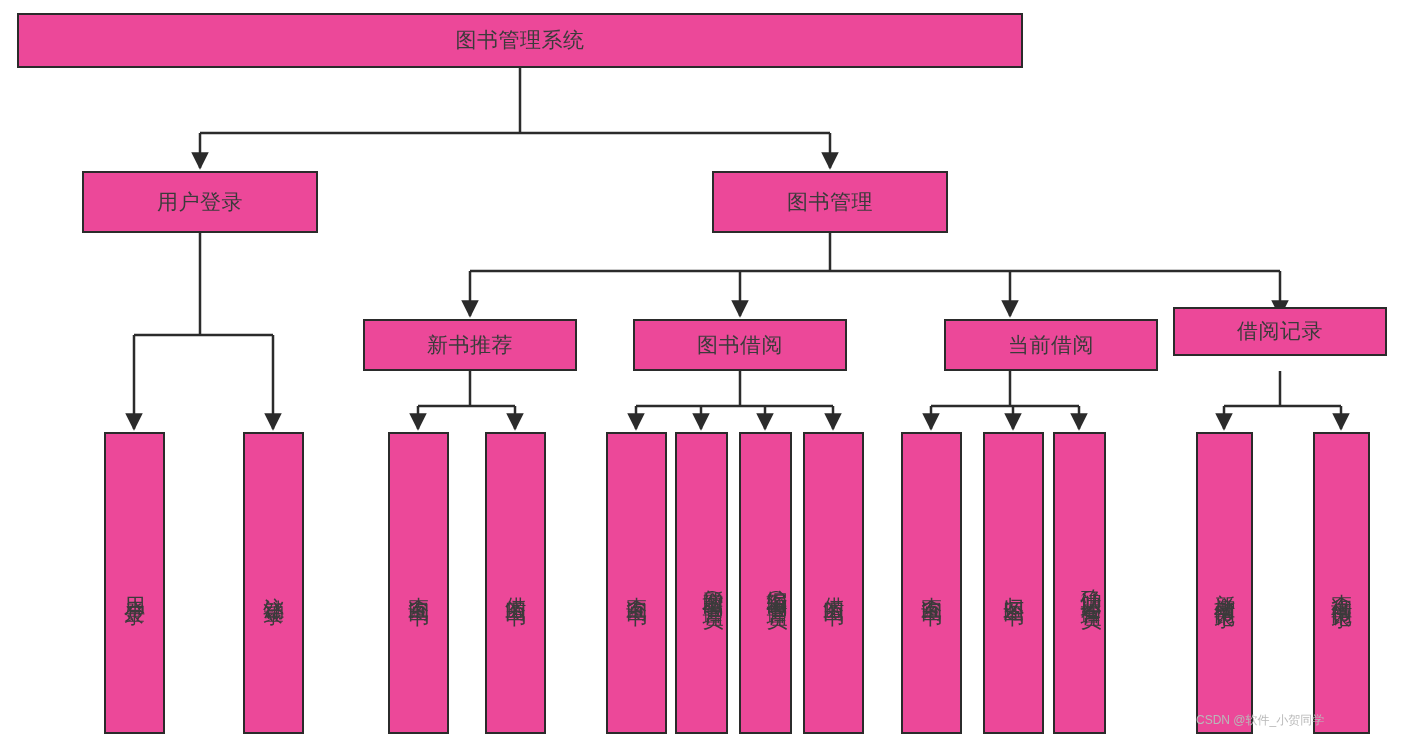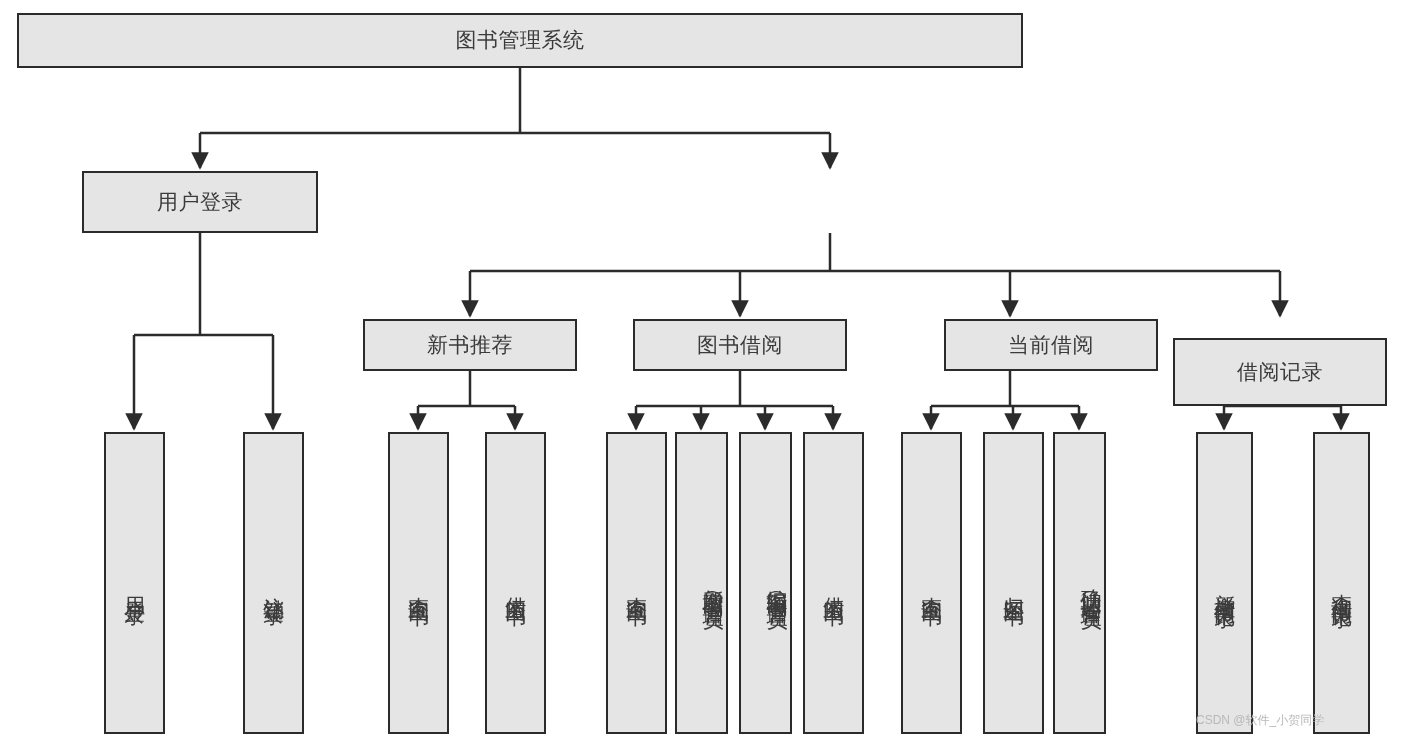--- a/index.html
+++ b/index.html
@@ -21,21 +21,21 @@
   #diagram-svg {
     position: absolute;
     left: 0;
     top: 0;
     width: 1405px;
     height: 747px;
   }
   .node {
     position: absolute;
     box-sizing: border-box;
-    background: #e5e5e5;
+    background: #ec4899;
     border: 2px solid #2b2b2b;
     display: flex;
     align-items: center;
     justify-content: center;
     color: #3b3b3b;
     font-size: 21px;
     letter-spacing: 0.5px;
     line-height: 1.25;
     z-index: 2;
   }
@@ -124,31 +124,34 @@
     </g>
   </svg>
 
   <div class="node" style="left:17px; top:13px; width:1006px; height:55px;">
     <span class="node-label">图书管理系统</span>
   </div>
 
   <div class="node" style="left:82px; top:171px; width:236px; height:62px;">
     <span class="node-label">用户登录</span>
   </div>
+  <div class="node" style="left:712px; top:171px; width:236px; height:62px;">
+    <span class="node-label">图书管理</span>
+  </div>
 
   <div class="node" style="left:633px; top:319px; width:214px; height:52px;">
     <span class="node-label">图书借阅</span>
   </div>
   <div class="node" style="left:363px; top:319px; width:214px; height:52px;">
     <span class="node-label">新书推荐</span>
   </div>
   <div class="node" style="left:903px; top:319px; width:214px; height:52px;margin-left:41px;">
     <span class="node-label">当前借阅</span>
   </div>
-  <div class="node" style="left:1173px; top:338px; width:214px; height:68px;">
+  <div class="node" style="left:1173px; top:307px; width:214px; height:49px;">
     <span class="node-label">借阅记录</span>
   </div>
 
   <div class="node leaf" style="left:104px; top:432px; width:61px; height:302px;">
     <span class="node-label">用户登录</span>
   </div>
   <div class="node leaf" style="left:243px; top:432px; width:61px; height:302px;">
     <span class="node-label">注销登录</span>
   </div>
   <div class="node leaf" style="left:388px; top:432px; width:61px; height:302px;">

